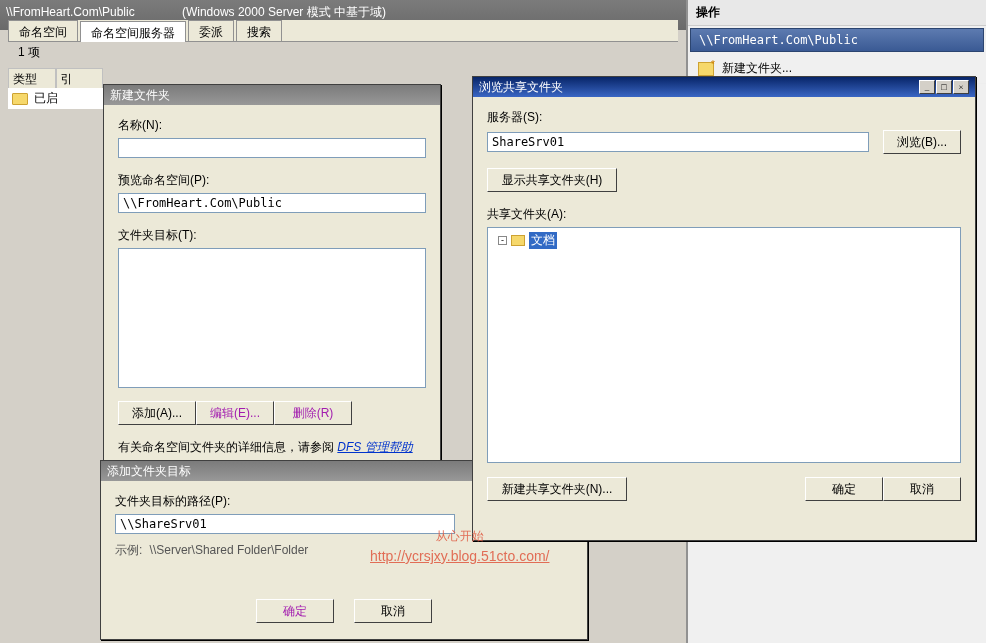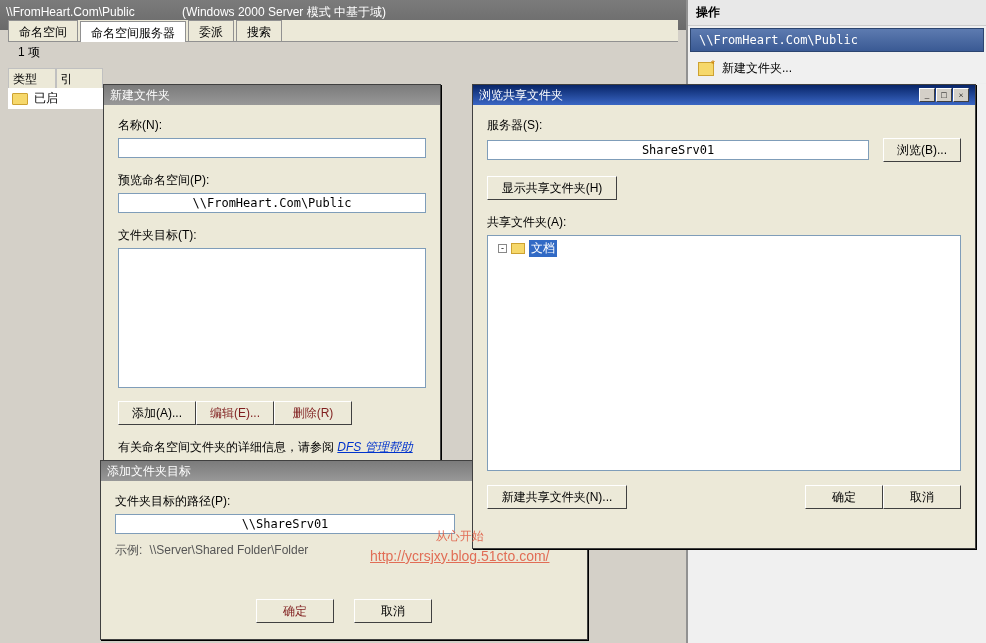--- a/index.html
+++ b/index.html
@@ -31,36 +31,36 @@
 .new-folder-icon::after{content:"*"; color:#d08000; position:absolute; right:-2px; top:-4px; font-size:10px;}
 
 
 .dialog { position: absolute; background: #ece9d8; border: 1px solid #404040; box-shadow: 1px 1px 0 #000; }
 .dlg-title { background: linear-gradient(#082568,#3a66c4); color: #fff; padding: 3px 6px; height: 20px; display:flex; justify-content:space-between; align-items:center;}
 .dlg-title.inactive { background: linear-gradient(#7b7b7b,#989898); }
 .winbtns { display:flex; gap:1px;}
 .winbtn { width:16px; height:14px; background:#d4d0c8; border:1px solid #fff; border-right-color:#404040; border-bottom-color:#404040; font-size:9px; text-align:center; line-height:12px; color:#000; font-family: Tahoma;}
 .dlg-body { padding: 12px 14px; }
 .label { display: block; margin-bottom: 4px; }
-.input { width: 100%; background: #fff; border: 1px solid #7f9db9; padding: 2px 4px; height: 20px; font-family: Consolas, monospace; text-align: center; }
+.input { width: 100%; background: #fff; border: 1px solid #7f9db9; padding: 2px 4px; height: 20px; font-family: Consolas, monospace; }
 .textarea { width: 100%; height: 140px; background: #fff; border: 1px solid #7f9db9; resize: none; }
 .btn { min-width: 78px; height: 24px; background: #ece9d8; border: 1px solid #404040; border-top-color:#fff; border-left-color:#fff; padding: 2px 10px; cursor: pointer; }
-.btn.disabled { color: #7f1d1d; }
+.btn.disabled { color: #a21caf; }
 .btn-row { display: flex; }
 .link { color: #0033cc; text-decoration: underline; cursor: pointer; font-style: italic; }
 
 
 #dlg-newfolder { top: 84px; left: 103px; width: 338px; height: 380px; }
 
 
 #dlg-addtarget { top: 460px; left: 100px; width: 488px; height: 180px; }
 .example { color: #555; margin-top: 8px; font-family: Consolas, monospace;}
 
 
-#dlg-browse { top: 84px; left: 472px; width: 504px; height: 465px; }
+#dlg-browse { top: 76px; left: 472px; width: 504px; height: 465px; }
 .tree { width: 100%; height: 236px; background: #fff; border: 1px solid #7f9db9; padding: 4px; }
 .tree-item { display: flex; align-items: center; gap: 4px; margin-left: 6px; }
 .tree-toggle { width:9px; height:9px; border:1px solid #888; font-size:9px; line-height:7px; text-align:center;}
 .tree-folder-icon { width:14px; height:11px; background:#f6d86b; border:1px solid #cda232;}
 .tree-label.selected { background: #316ac5; color: #fff; padding: 0 2px; }
 
 .watermark { position:absolute; top:528px; left:370px; color:#e06048; font-family:"Microsoft YaHei"; font-size:18px; opacity:.9; text-align:center; pointer-events:none; z-index:2;}
 .watermark a{ color:#e06048; font-size:14px; text-decoration:underline;}
 </style>
 </head>

